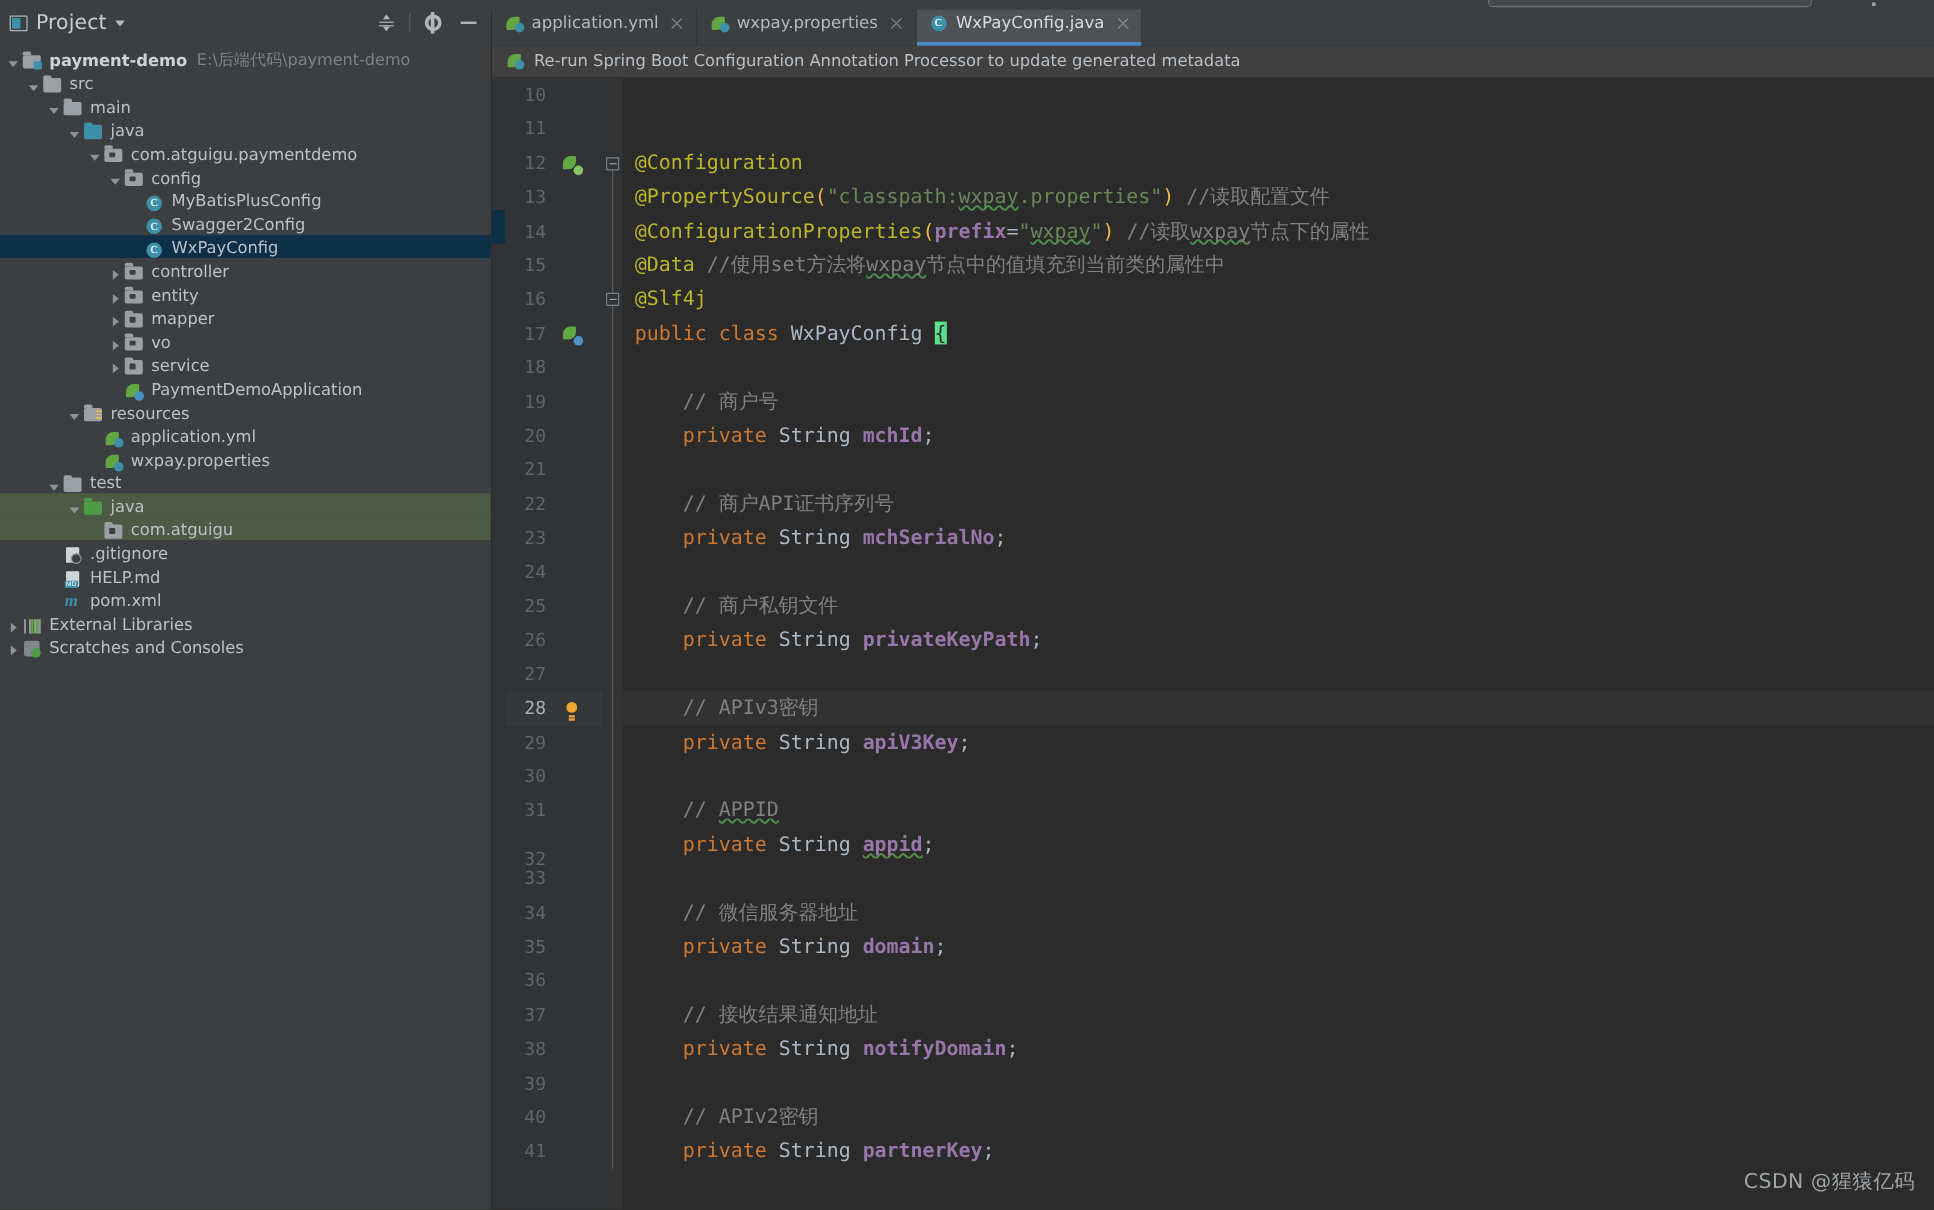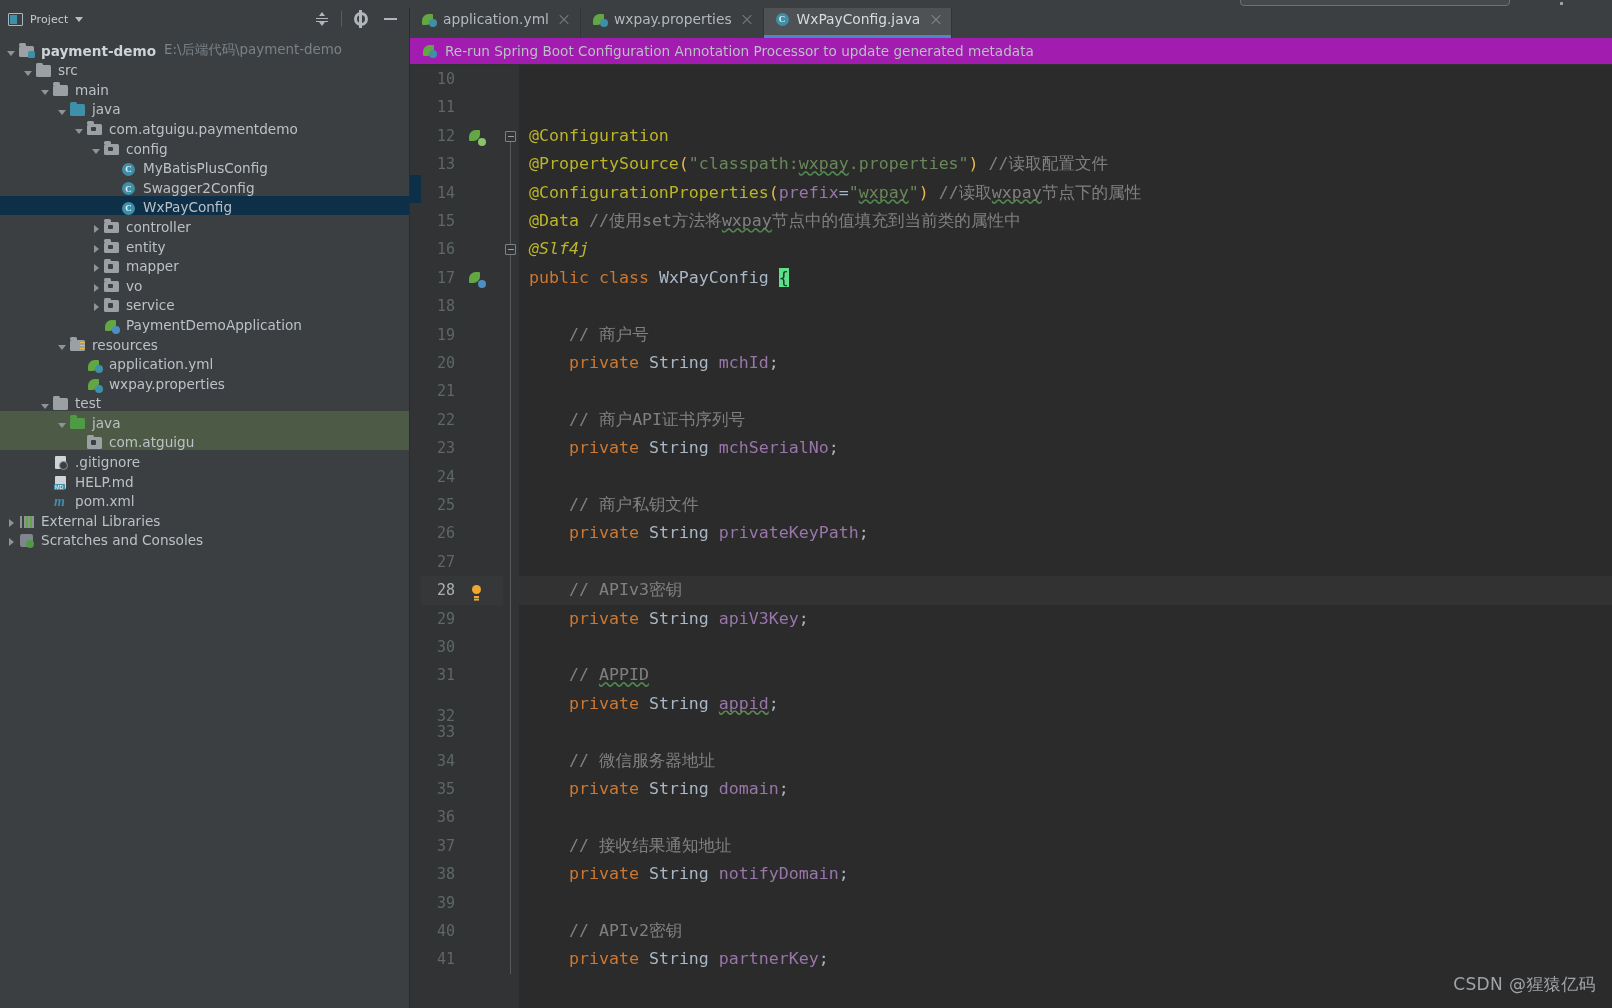--- a/index.html
+++ b/index.html
@@ -31,21 +31,21 @@
   .sb-header {
     height:38px; flex:none; display:flex; align-items:center;
     padding:0 6px 0 8px; background:#3c3f41; position:relative;
   }
   .sb-header .win-icon {
     width:15px; height:13px; border:1.6px solid #a9b7c6; border-radius:1px;
     display:flex; align-items:center; justify-content:flex-start;
     flex:none; margin-right:7px; padding:1px;
   }
   .sb-header .win-icon i { display:block; width:7px; height:9px; background:#3e8fa8; }
-  .sb-title { color:#c8cdd2; font-size:11px; letter-spacing:.1px; }
+  .sb-title { color:#c8cdd2; font-size:17px; letter-spacing:.1px; }
   .sb-caret {
     width:0;height:0;border-left:4.5px solid transparent;border-right:4.5px solid transparent;
     border-top:5px solid #b6bcc2; margin-left:7px;
   }
   .sb-actions { margin-left:auto; display:flex; align-items:center; gap:3px; }
   .ico-btn { width:26px;height:24px;display:flex;align-items:center;justify-content:center; }
   .ico-collapse { position:relative; width:14px; height:14px; }
   .ico-collapse::before, .ico-collapse::after {
     content:""; position:absolute; left:1px; width:12px; height:0;
     border-top:1.6px solid #b0b6bb;
@@ -164,21 +164,21 @@
     width:13px;height:13px; position:relative; opacity:.62; margin-left:3px; flex:none;
   }
   .tab .x::before, .tab .x::after {
     content:""; position:absolute; left:0.5px; top:6px; width:12px; height:0; border-top:1.4px solid #aab0b5;
   }
   .tab .x::before { transform:rotate(45deg); }
   .tab .x::after  { transform:rotate(-45deg); }
 
   .notice {
     height:27px; flex:none; display:flex; align-items:center; gap:7px;
-    padding-left:12px; background:#a21caf; color:#b9bfc4; font-size:13.6px;
+    padding-left:12px; background:#404040; color:#b9bfc4; font-size:13.6px;
     border-bottom:1px solid #2f3133;
   }
 
   .editor-wrap { flex:1; display:flex; min-height:0; position:relative; background:#2b2b2b; }
   .annot-strip { width:11px; flex:none; background:#313335; position:relative; }
   .annot-strip .mark { position:absolute; left:0; width:11px; height:28px; background:#0d2f47; }
 
   .gutter {
     width:82px; flex:none; background:#313335; position:relative;
     font-family:"DejaVu Sans Mono","Liberation Mono",monospace;
@@ -207,21 +207,21 @@
   .code {
     flex:1; position:relative; background:#2b2b2b; overflow:hidden;
     font-family:"DejaVu Sans Mono","Liberation Mono",monospace;
     font-size:16.6px; line-height:28.4px;
   }
   .code .caretline { position:absolute; left:0; right:0; height:28.4px; background:#323232; }
   .code .line { position:absolute; left:0; height:28.4px; white-space:pre; padding-left:10px; }
   .ann   { color:#bbb529; }
   .kw    { color:#cc7832; }
   .typ   { color:#a9b7c6; }
-  .fld   { color:#9876aa; }
+  .fld   { color:#9876aa;font-weight:bold; }
   .str   { color:#6a8759; }
   .punct { color:#a9b7c6; }
   .par   { color:#e8b84b; }
   .cmt   { color:#808080; }
   .caret-blk { background:#5ce08a; color:#2b2b2b; }
   .sq { text-decoration:underline wavy #4e8a4e; text-decoration-skip-ink:none; }
   .sqg { text-decoration:underline wavy #5c8a4e; text-decoration-skip-ink:none; }
 
   .watermark {
     position:absolute; right:16px; bottom:12px; color:#9ea4a8; font-size:17px;
@@ -586,21 +586,21 @@
           <div class="box" style="top: 179.4px;"></div>
         </div>
       <div class="code" id="code">
           <div class="caretline" style="top: 511.2px;"></div>
           <div class="line" style="top: 0px;"></div>
           <div class="line" style="top: 28.4px;"></div>
           <div class="line" style="top: 56.8px;"><span class="ann">@Configuration</span></div>
           <div class="line" style="top: 85.2px;"><span class="ann">@PropertySource</span><span class="par">(</span><span class="str">"classpath:<span class="sq">wxpay</span>.properties"</span><span class="par">)</span> <span class="cmt">//读取配置文件</span></div>
           <div class="line" style="top: 113.6px;"><span class="ann">@ConfigurationProperties</span><span class="par">(</span><span class="fld">prefix</span><span class="punct">=</span><span class="str">"<span class="sq">wxpay</span>"</span><span class="par">)</span> <span class="cmt">//读取<span class="sq">wxpay</span>节点下的属性</span></div>
           <div class="line" style="top: 142px;"><span class="ann">@Data</span> <span class="cmt">//使用set方法将<span class="sq">wxpay</span>节点中的值填充到当前类的属性中</span></div>
-          <div class="line" style="top: 170.4px; font-style: italic;"><span class="ann">@Slf4j</span></div>
+          <div class="line" style="top: 170.4px;"><span class="ann">@Slf4j</span></div>
           <div class="line" style="top: 198.8px;"><span class="kw">public class</span> <span class="typ">WxPayConfig</span> <span class="caret-blk">{</span></div>
           <div class="line" style="top: 227.2px;"></div>
           <div class="line" style="top: 255.6px;">    <span class="cmt">// 商户号</span></div>
           <div class="line" style="top: 284px;">    <span class="kw">private</span> <span class="typ">String</span> <span class="fld">mchId</span><span class="punct">;</span></div>
           <div class="line" style="top: 312.4px;"></div>
           <div class="line" style="top: 340.8px;">    <span class="cmt">// 商户API证书序列号</span></div>
           <div class="line" style="top: 369.2px;">    <span class="kw">private</span> <span class="typ">String</span> <span class="fld">mchSerialNo</span><span class="punct">;</span></div>
           <div class="line" style="top: 397.6px;"></div>
           <div class="line" style="top: 426px;">    <span class="cmt">// 商户私钥文件</span></div>
           <div class="line" style="top: 454.4px;">    <span class="kw">private</span> <span class="typ">String</span> <span class="fld">privateKeyPath</span><span class="punct">;</span></div>

